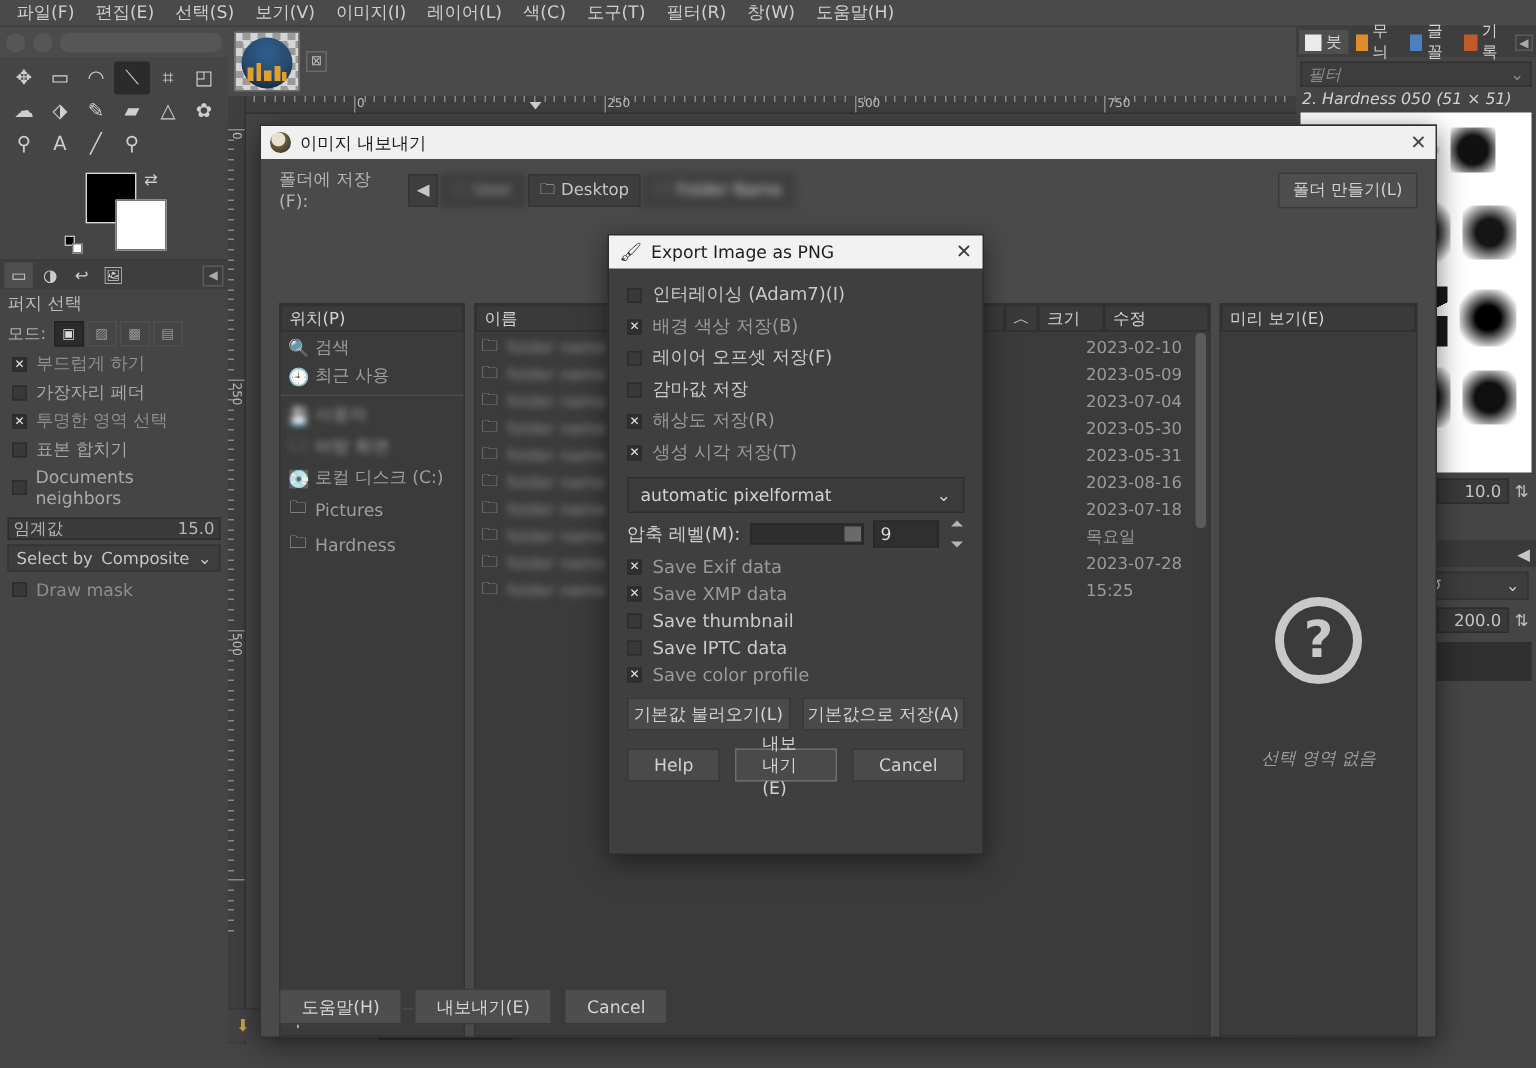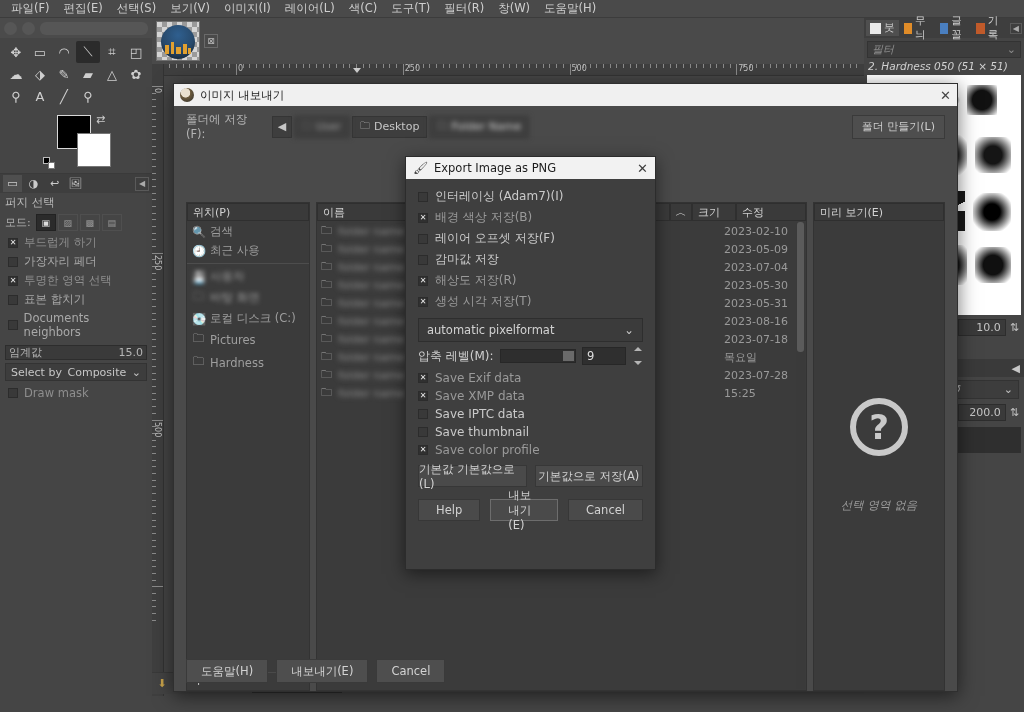--- a/index.html
+++ b/index.html
@@ -863,34 +863,34 @@
           <div class="png-chk">
             <span class="box on">✕</span>
             <span class="t dim">Save Exif data</span>
           </div>
           <div class="png-chk">
             <span class="box on">✕</span>
             <span class="t dim">Save XMP data</span>
           </div>
           <div class="png-chk">
             <span class="box"></span>
+            <span class="t">Save thumbnail</span>
+          </div>
+          <div class="png-chk">
+            <span class="box"></span>
             <span class="t">Save IPTC data</span>
-          </div>
-          <div class="png-chk">
-            <span class="box"></span>
-            <span class="t">Save thumbnail</span>
           </div>
           <div class="png-chk">
             <span class="box on">✕</span>
             <span class="t dim">Save color profile</span>
           </div>
         </div>
 
       <div class="png-btns2">
-        <span class="b">기본값 기본값으로(L)</span>
+        <span class="b">기본값 불러오기(L)</span>
         <span class="b">기본값으로 저장(A)</span>
       </div>
 
       <div class="png-btns3">
         <span class="b">Help</span>
         <span class="b primary">내보내기(E)</span>
         <span class="b">Cancel</span>
       </div>
     </div>
   </div>

